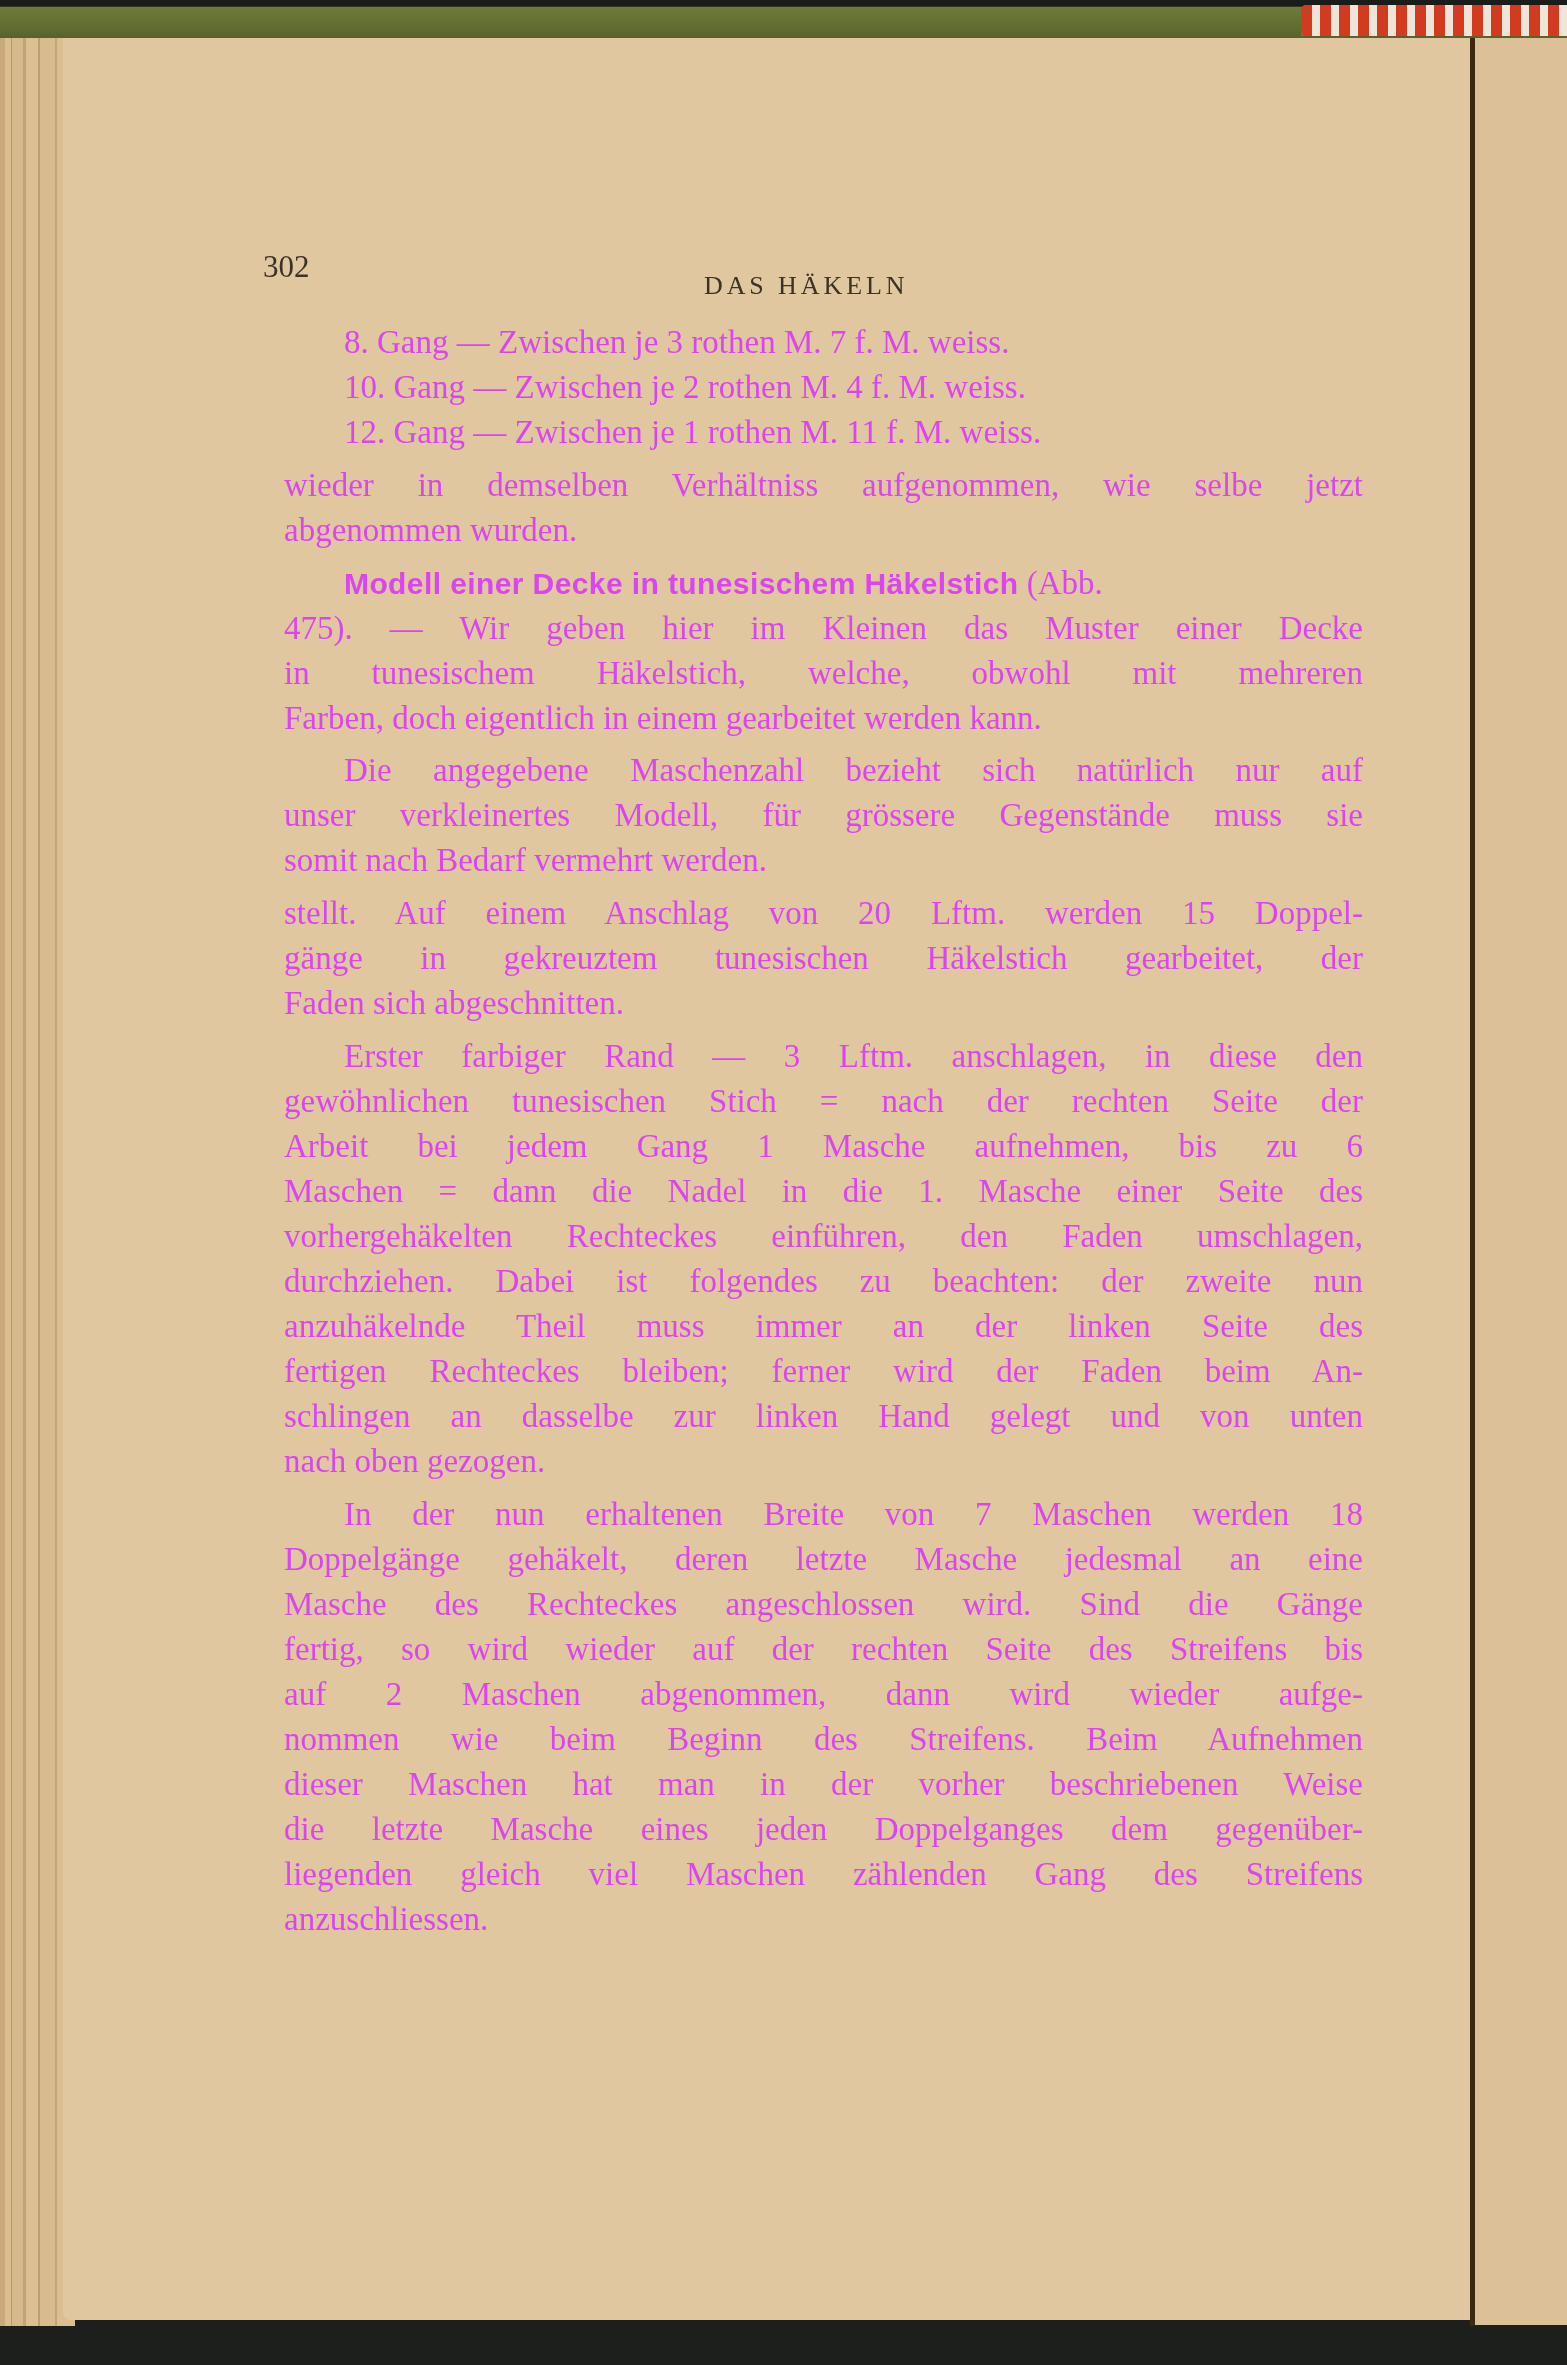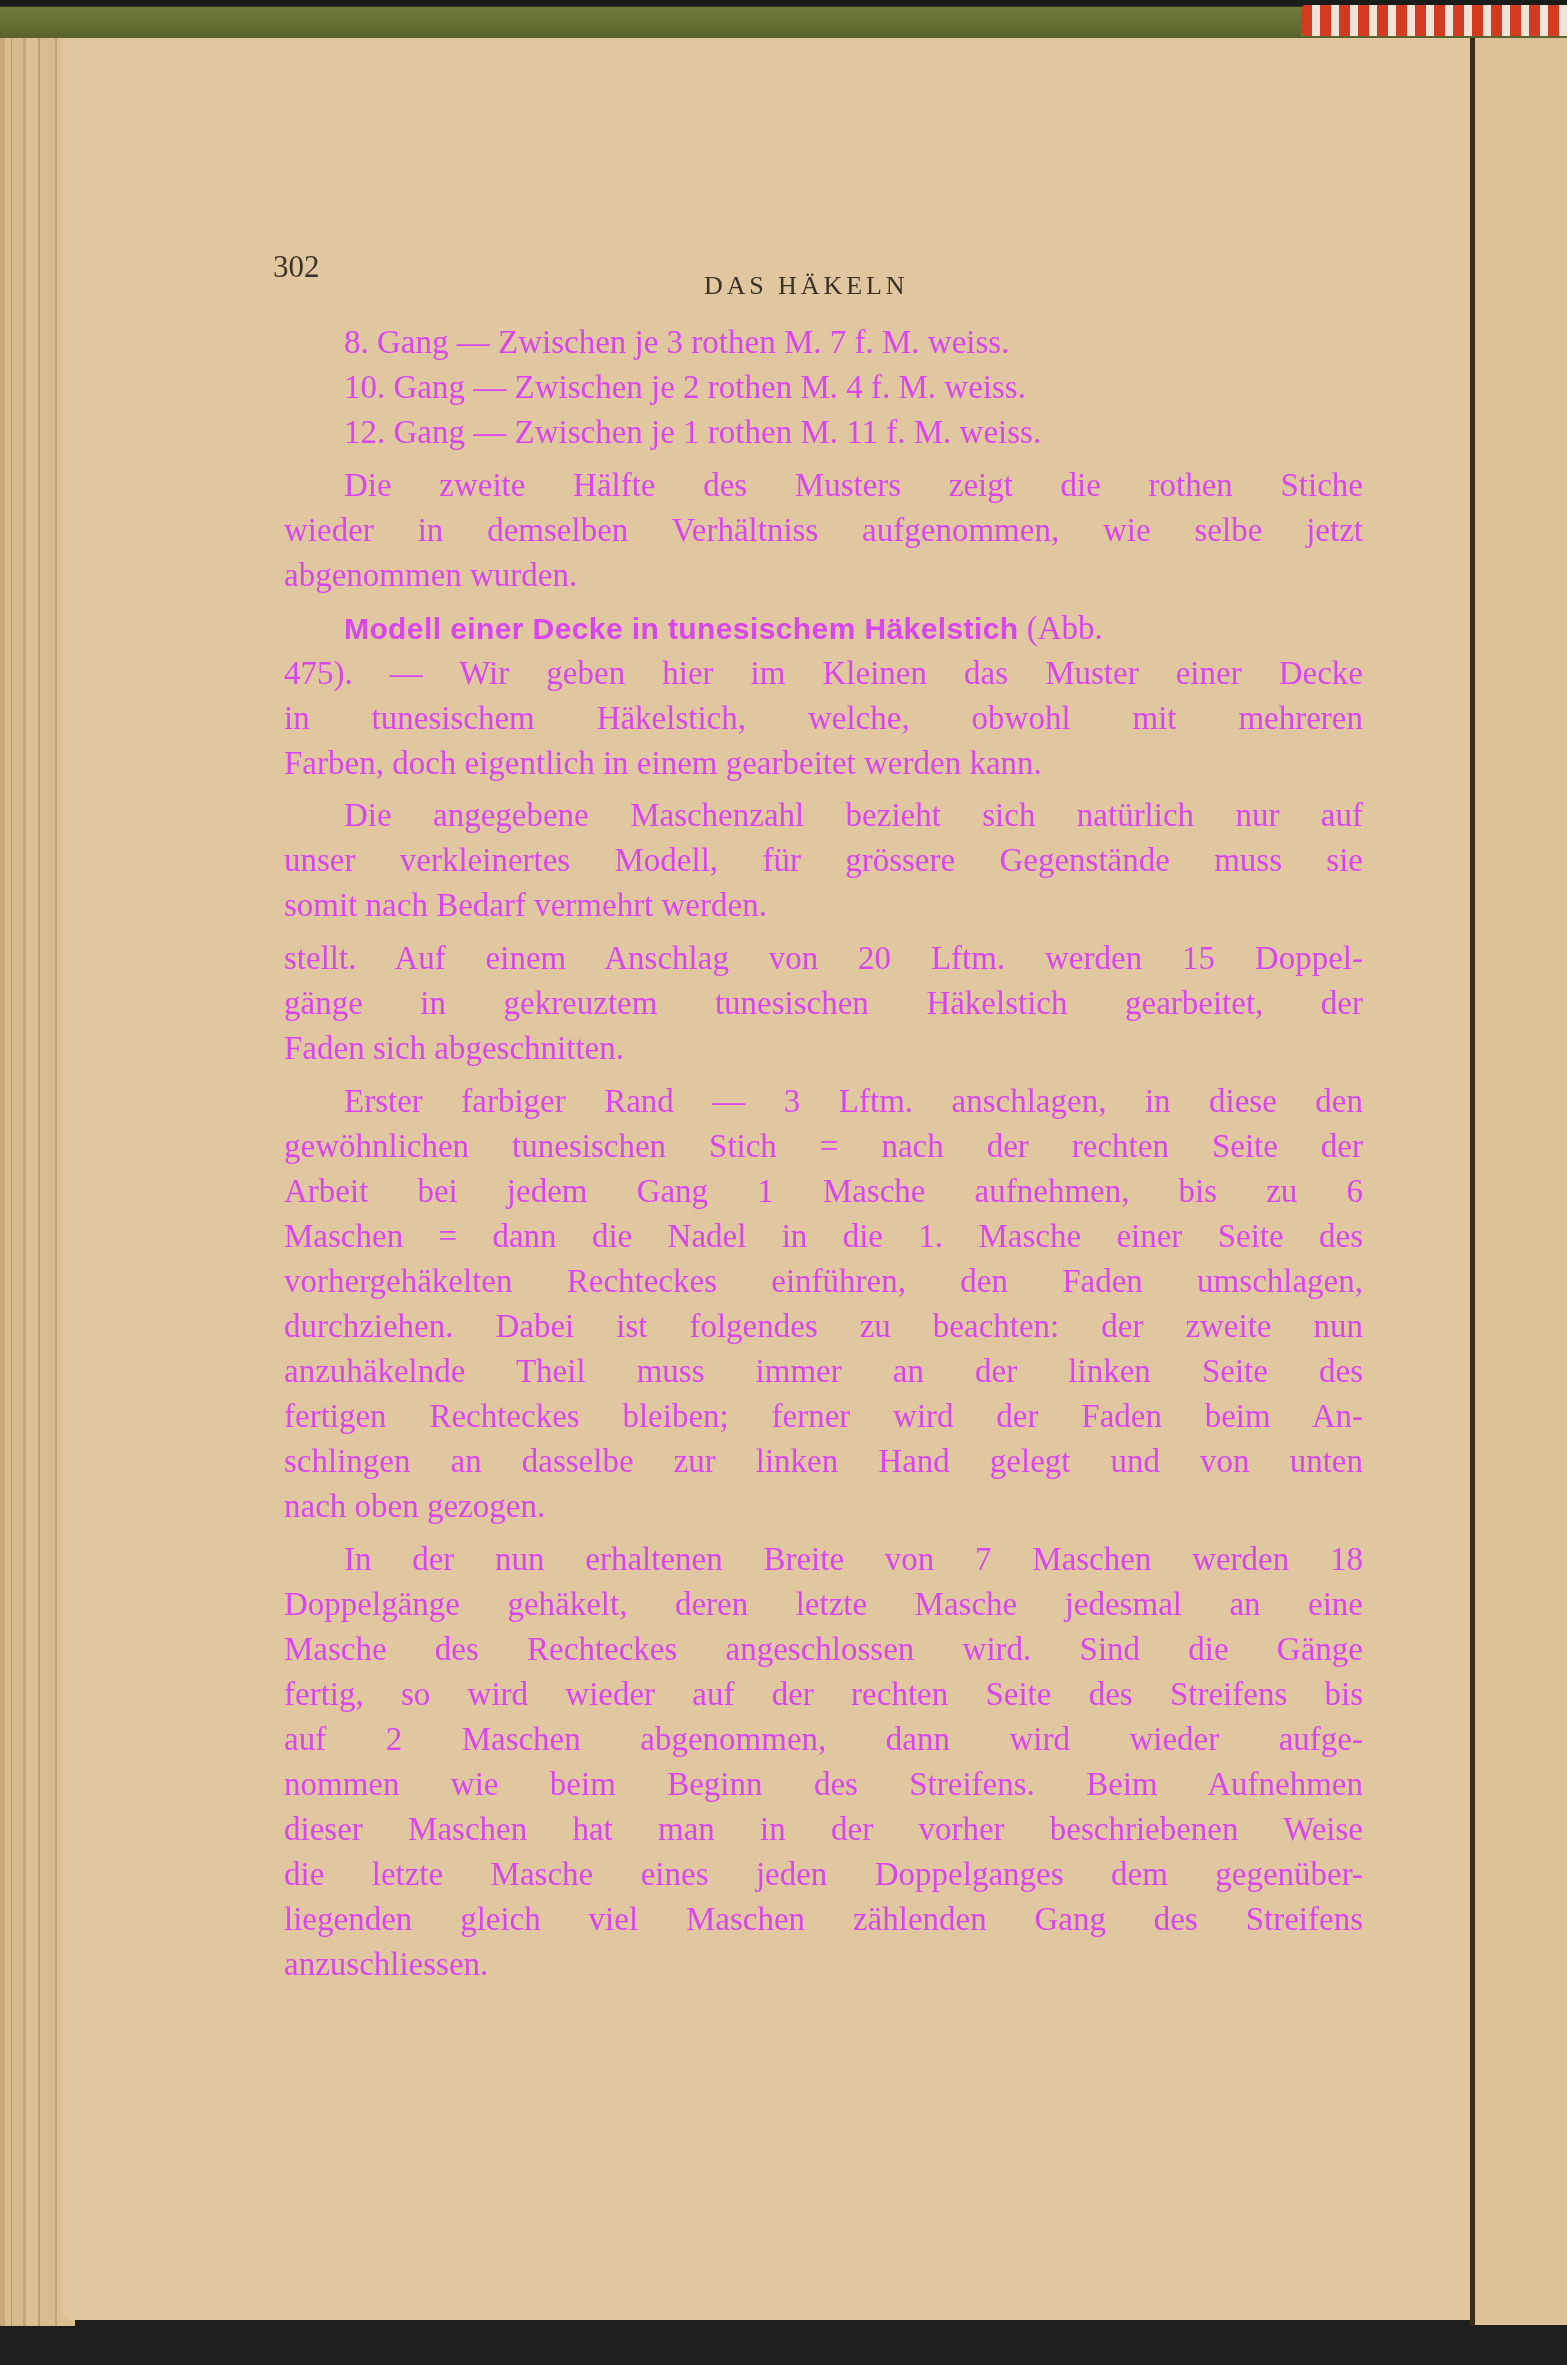--- a/index.html
+++ b/index.html
@@ -42,21 +42,21 @@
     background: #dcc098;
   }
   .cover-bottom {
     position: absolute; left: 0; top: 2326px; width: 1568px; height: 39px;
     background: #1d1f1d;
   }
   .page-header {
     position: absolute; top: 249px; left: 0; width: 1568px; height: 39px;
   }
   .page-number {
-    position: absolute; left: 273px; top: 0;
+    position: absolute; left: 263px; top: 0;
     font-size: 31px; color: #3c3328; text-align: right;
   }
   .running-title {
     position: absolute; left: 704px; top: 22px;
     font-size: 26px; letter-spacing: 3.9px; color: #3c3328;
   }
   .text-block {
     position: absolute; left: 284px; top: 320px; width: 1079px;
     font-size: 33px; line-height: 45px; color: #d946ef;
   }
@@ -83,21 +83,20 @@
   <span class="running-title">DAS HÄKELN</span>
 </div>
 
 <div class="text-block">
   <span class="line ind">8. Gang — Zwischen je 3 rothen M. 7 f. M. weiss.</span>
   <span class="line ind">10. Gang — Zwischen je 2 rothen M. 4 f. M. weiss.</span>
   <span class="line ind">12. Gang — Zwischen je 1 rothen M. 11 f. M. weiss.</span>
   <div class="para-gap"></div>
 
   <div>
-    <span class="line j ind">Die zweite Hälfte des Musters zeigt die rothen Stiche</span>
     <span class="line j">wieder in demselben Verhältniss aufgenommen, wie selbe jetzt</span>
     <span class="line">abgenommen wurden.</span>
   </div>
   <div class="para-gap"></div>
 
   <div>
     <span class="line ind"><span class="bold">Modell einer Decke in tunesischem Häkelstich</span><span> (Abb.</span></span>
     <span class="line j">475). — Wir geben hier im Kleinen das Muster einer Decke</span>
     <span class="line j">in tunesischem Häkelstich, welche, obwohl mit mehreren</span>
     <span class="line">Farben, doch eigentlich in einem gearbeitet werden kann.</span>

